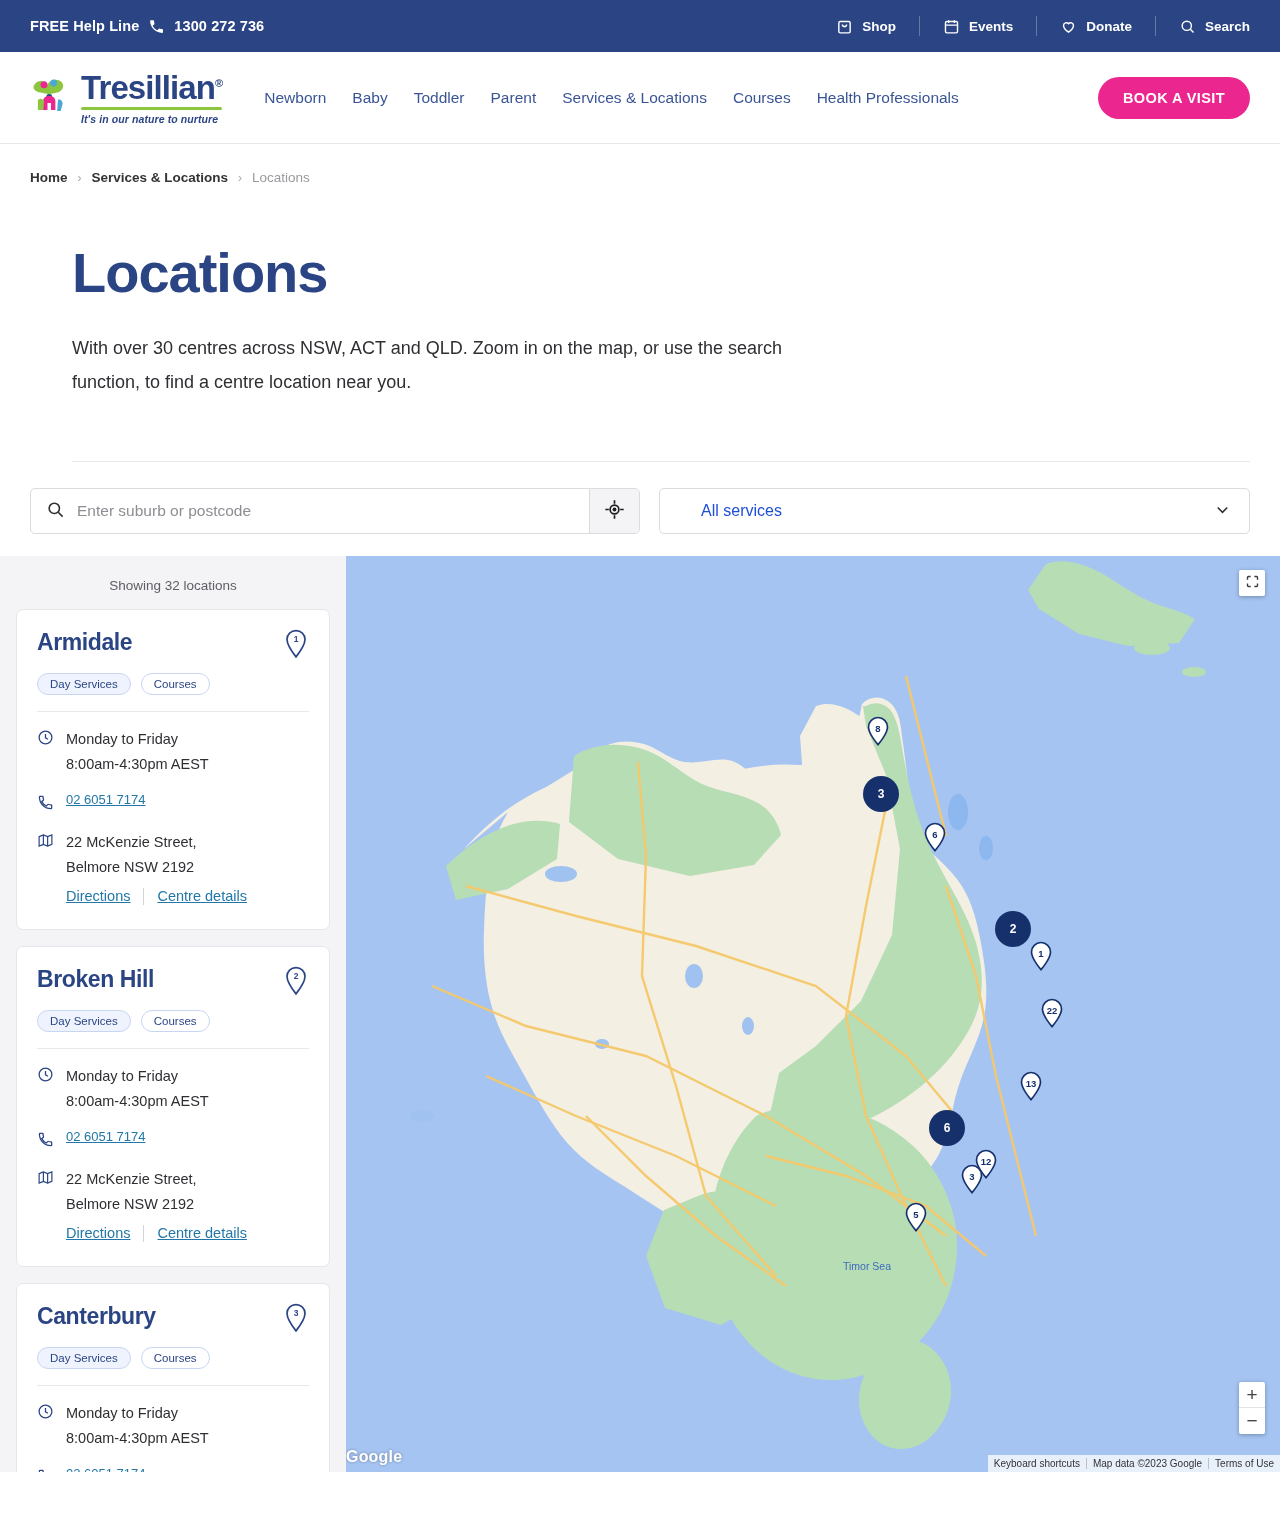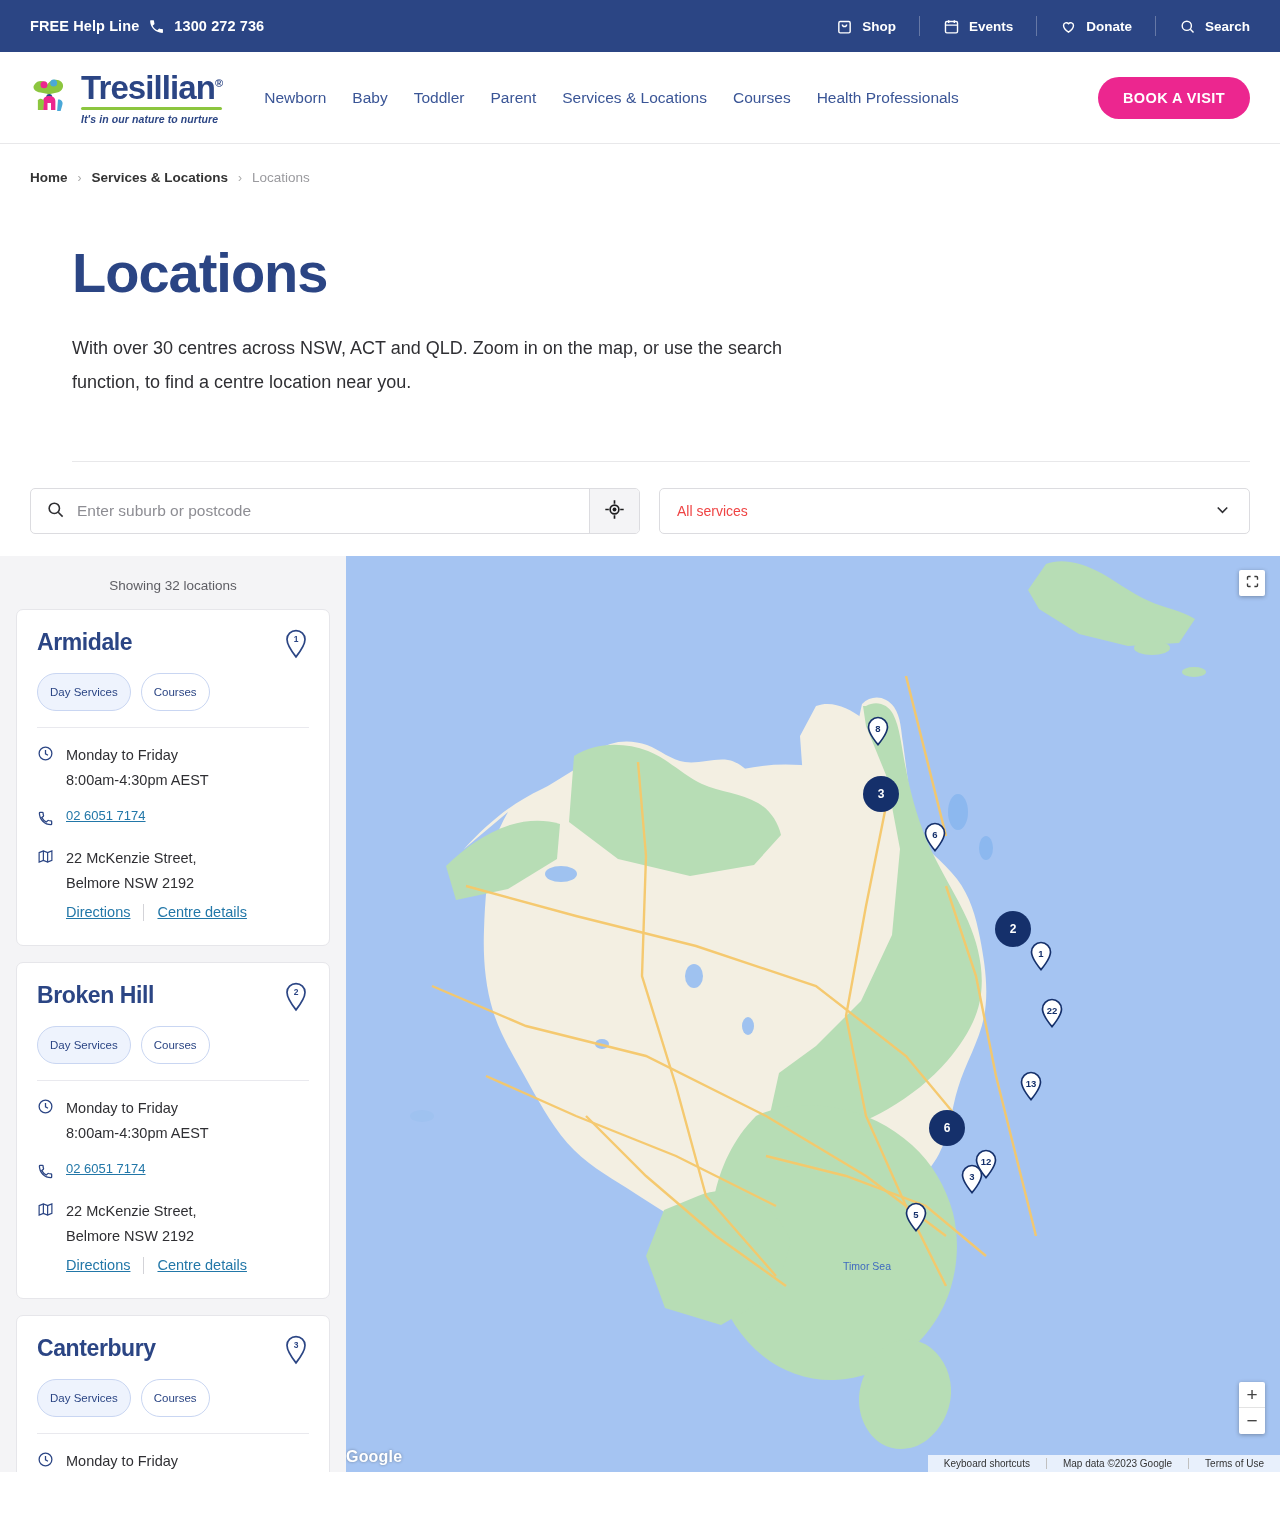--- a/index.html
+++ b/index.html
@@ -93,21 +93,21 @@
   }
   .search-input::placeholder { color: #8d8d93; }
   .locate-btn {
     width: 50px; background: #f4f4f6; border: none; border-left: 1px solid #dcdce0;
     display: flex; align-items: center; justify-content: center; cursor: pointer;
   }
   .select-field {
     flex: 1; border: 1px solid #dcdce0; border-radius: 5px;
     display: flex; align-items: center; padding: 0 17px; background: #fff; cursor: pointer;
   }
-  .select-value { flex: 1; font-size: 14px; color: #ef4444; }
+  .select-value { flex: 1; font-size: 16px; color: #1d4ed8; margin-left: 24px; }
 
   
   .content { display: flex; height: 916px; }
   .panel {
     width: 346px; background: #f4f4f6; overflow: hidden;
     display: flex; flex-direction: column; flex: 0 0 346px;
   }
   .showing { text-align: center; font-size: 13.5px; color: #5e5e64; padding: 22px 0 16px 0; }
   .cards { padding: 0 16px 20px 16px; display: flex; flex-direction: column; gap: 16px; }
   .card {
@@ -115,21 +115,21 @@
     padding: 19px 20px 20px 20px; cursor: pointer;
   }
   .card-top { display: flex; align-items: flex-start; }
   .card-title {
     font-size: 23px; font-weight: 700; color: #2b4584; letter-spacing: -.4px; flex: 1;
   }
   .card-pin { width: 26px; height: 30px; flex: 0 0 26px; }
   .tags { display: flex; gap: 10px; margin-top: 14px; }
   .tag {
     font-size: 11.5px; color: #2b4584; border: 1px solid #c9d6f2;
-    background: #eef3fd; border-radius: 20px; padding: 12px 12px; white-space: nowrap;
+    background: #eef3fd; border-radius: 20px; padding: 4px 12px; white-space: nowrap;
   }
   .tag.outline { background: #fff; }
   .card-rule { border-top: 1px solid #e9e9ee; margin: 16px 0 0 0; }
   .info-row { display: flex; gap: 12px; margin-top: 15px; }
   .info-icon { width: 17px; flex: 0 0 17px; padding-top: 2px; }
   .info-text { font-size: 14.5px; color: #2f2f33; line-height: 1.72; }
   .phone-link { font-size: 13px; color: #2277a8; text-decoration: underline; cursor: pointer; }
   .card-links { display: flex; align-items: center; gap: 13px; margin-top: 4px; }
   .card-links .sep { width: 1px; height: 17px; background: #d3d3d8; }
   .card-link { font-size: 14.5px; color: #2277a8; text-decoration: underline; cursor: pointer; }
@@ -173,21 +173,21 @@
   .zoom-btn.plus { border-bottom: 1px solid #e3e3e3; }
   .google-wm {
     position: absolute; left: 0; bottom: 6px;
     font-size: 16px; color: #fff; font-weight: 600; letter-spacing: .2px;
     text-shadow: 0 0 3px rgba(0,0,0,.35); pointer-events: none;
   }
   .map-attrib {
     position: absolute; right: 0; bottom: 0; display: flex; align-items: center;
     font-size: 10px; color: #333; background: rgba(255,255,255,.75);
   }
-  .attrib-item { padding: 3px 16px; white-space: nowrap; cursor: pointer; }
+  .attrib-item { padding: 3px 6px; white-space: nowrap; cursor: pointer; }
   .attrib-item.static { cursor: default; }
   .attrib-sep { width: 1px; height: 11px; background: #c0c0c0; }
 </style>
 </head>
 <body>
 
 <div class="utility-bar">
   <div class="helpline">
     <span>FREE Help Line</span>
     <span>

